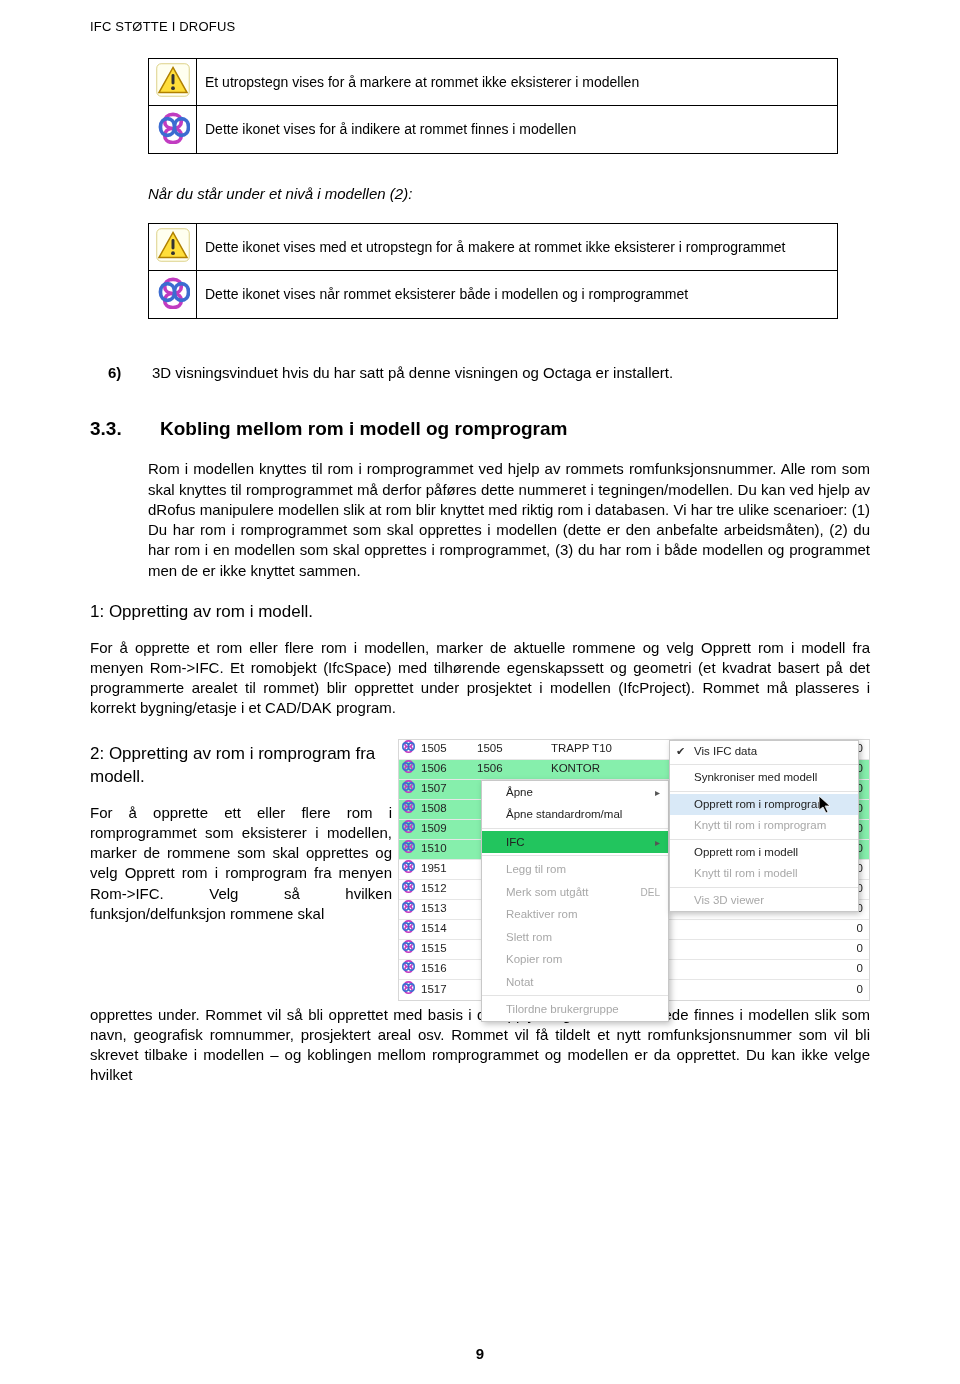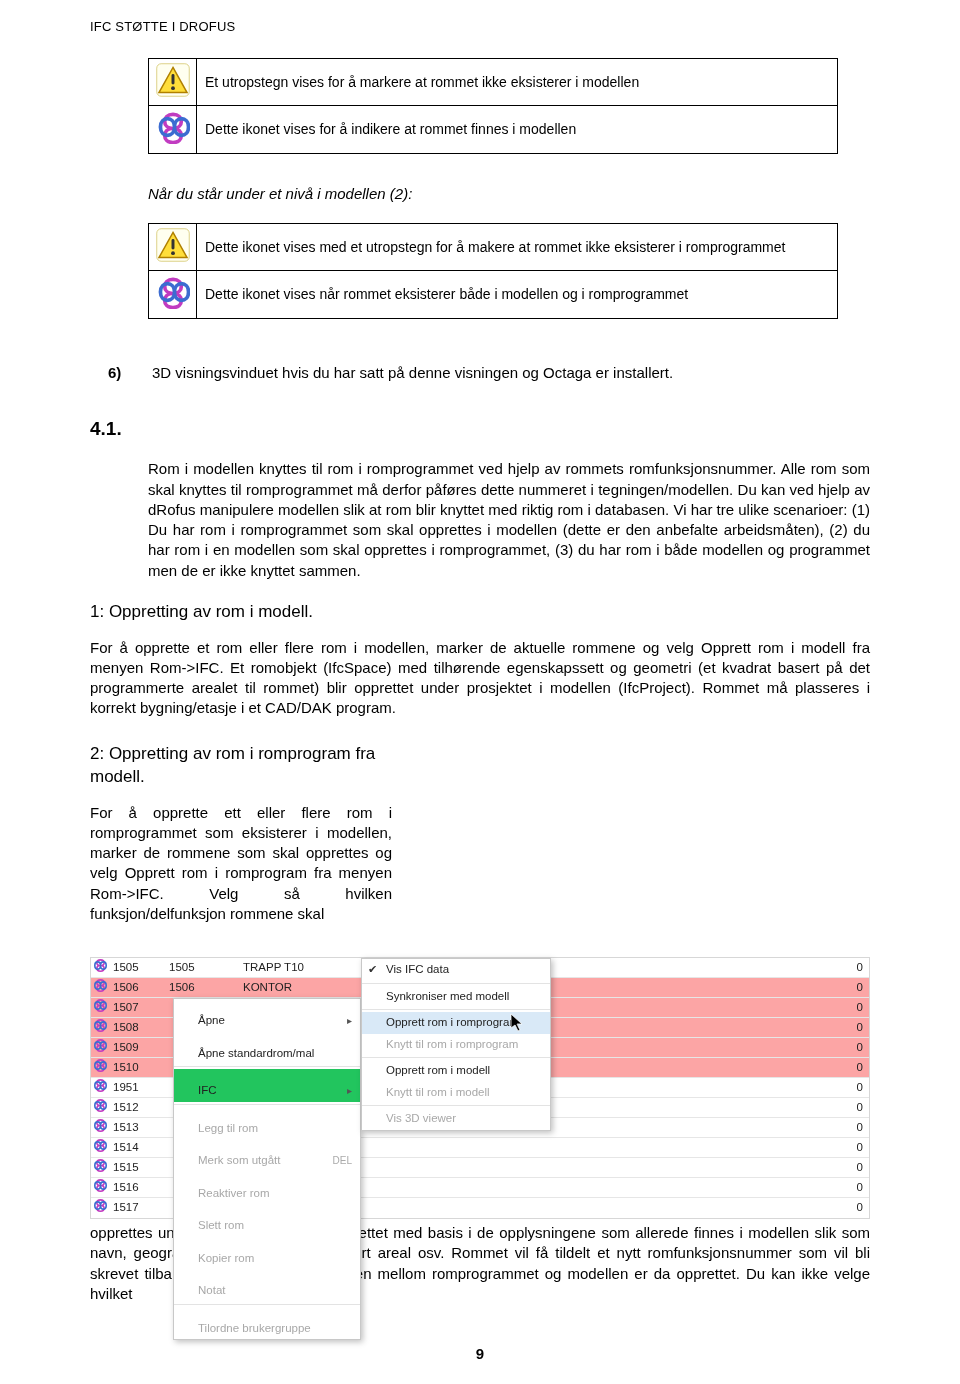--- a/index.html
+++ b/index.html
@@ -75,22 +75,21 @@
     text-align: justify;
     font-size: 15px;
   }
   p.body .ital { }
   h4.sub {
     font-size: 17px; font-weight: normal;
     margin: 4px 0 14px 0;
   }
   .float-block {
     display: flex;
-    gap: 13px;
-    flex-direction: column;
+    gap: 6px;
   }
   .float-left {
     width: 302px;
     flex-shrink: 0;
   }
   .float-left p.body { text-align: justify; }
   .float-right {
     flex: 1;
   }
   .ss {
@@ -100,21 +99,21 @@
     color: #222;
     user-select: none;
   }
   .ss-row {
     display: flex;
     align-items: center;
     height: 20px;
     border-bottom: 1px solid #e6e6e6;
   }
   .ss-row:last-child { border-bottom: none; }
-  .ss-row.sel { background: #fca5a5; }
+  .ss-row.sel { background: #86efac; }
   .ss-row .c1 { width: 18px; text-align: center; }
   .ss-row .c2 { width: 56px; padding-left: 4px; }
   .ss-row .c3 { width: 74px; padding-left: 4px; }
   .ss-row .c4 { flex: 1; padding-left: 4px; }
   .ss-row .c5 { width: 18px; text-align: right; padding-right: 6px; }
   .ss-menu-wrap {
     position: relative;
   }
   .ss-menu {
     position: absolute;
@@ -123,21 +122,21 @@
     width: 188px;
     background: #fff;
     border: 1px solid #c8c8c8;
     box-shadow: 2px 2px 6px rgba(0,0,0,0.25);
     font-size: 11.5px;
     z-index: 3;
   }
   .ss-menu .mi {
     display: flex;
     align-items: center;
-    padding: 14px 8px 3px 24px;
+    padding: 4px 8px 3px 24px;
     position: relative;
     color: #222;
   }
   .ss-menu .mi.disabled { color: #a8a8a8; }
   .ss-menu .mi.highlight { background: #22c55e; }
   .ss-menu hr {
     border: none; border-top: 1px solid #e3e3e3; margin: 2px 0;
   }
   .ss-menu .arrow {
     margin-left: auto; font-size: 10px; color: #555;
@@ -263,21 +262,22 @@
     </table>
 
   <div style="height:14px"></div>
 
   <div class="numbered-item">
     <div class="num">6)</div>
     <div class="txt">3D visningsvinduet hvis du har satt på denne visningen og Octaga er installert.</div>
   </div>
 
   <div class="section-row">
-    <div class="secnum">4.1.</div>
+    <div class="secnum">3.3.</div>
+    <div class="sectitle">Kobling mellom rom i modell og romprogram</div>
   </div>
 
   <p class="body" style="margin-left:58px">
     <span>Rom i modellen knyttes til rom i romprogrammet ved hjelp av rommets </span><span class="ital">romfunksjonsnummer</span><span>. Alle rom som skal knyttes til romprogrammet må derfor påføres dette nummeret i tegningen/modellen. Du kan ved hjelp av dRofus manipulere modellen slik at rom blir knyttet med riktig rom i databasen. Vi har tre ulike scenarioer: (1) Du har rom i romprogrammet som skal opprettes i modellen (dette er den anbefalte arbeidsmåten), (2) du har rom i en modellen som skal opprettes i romprogrammet, (3) du har rom i både modellen og programmet men de er ikke knyttet sammen.</span>
   </p>
 
   <h4 class="sub">1: Oppretting av rom i modell.</h4>
 
   <p class="body">
     <span>For å opprette et rom eller flere rom i modellen, marker de aktuelle rommene og velg </span><span class="ital">Opprett rom i modell</span><span> fra menyen </span><span class="ital">Rom-&gt;IFC</span><span>. Et romobjekt (IfcSpace) med tilhørende egenskapssett og geometri (et kvadrat basert på det programmerte arealet til rommet) blir opprettet under prosjektet i modellen (IfcProject).  Rommet må plasseres i korrekt bygning/etasje i et CAD/DAK program.</span>

